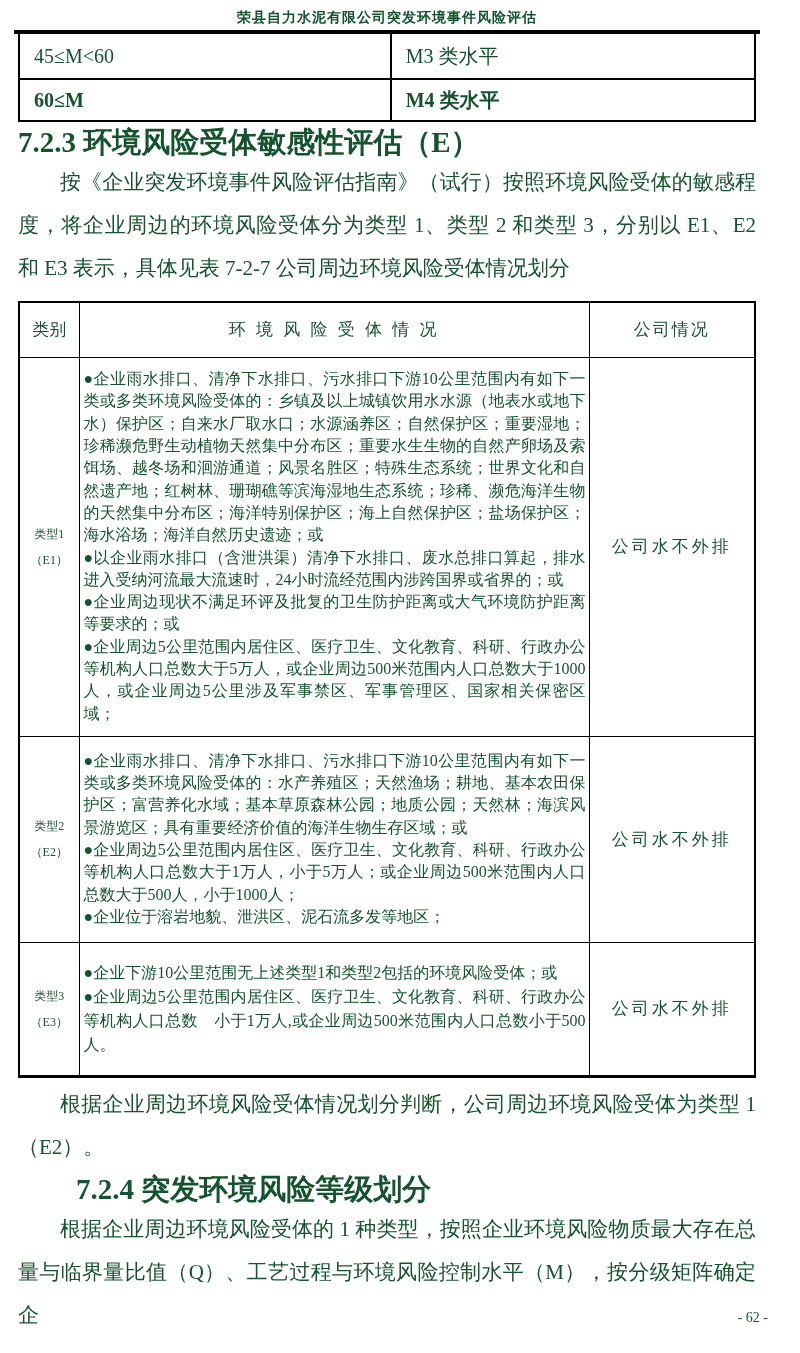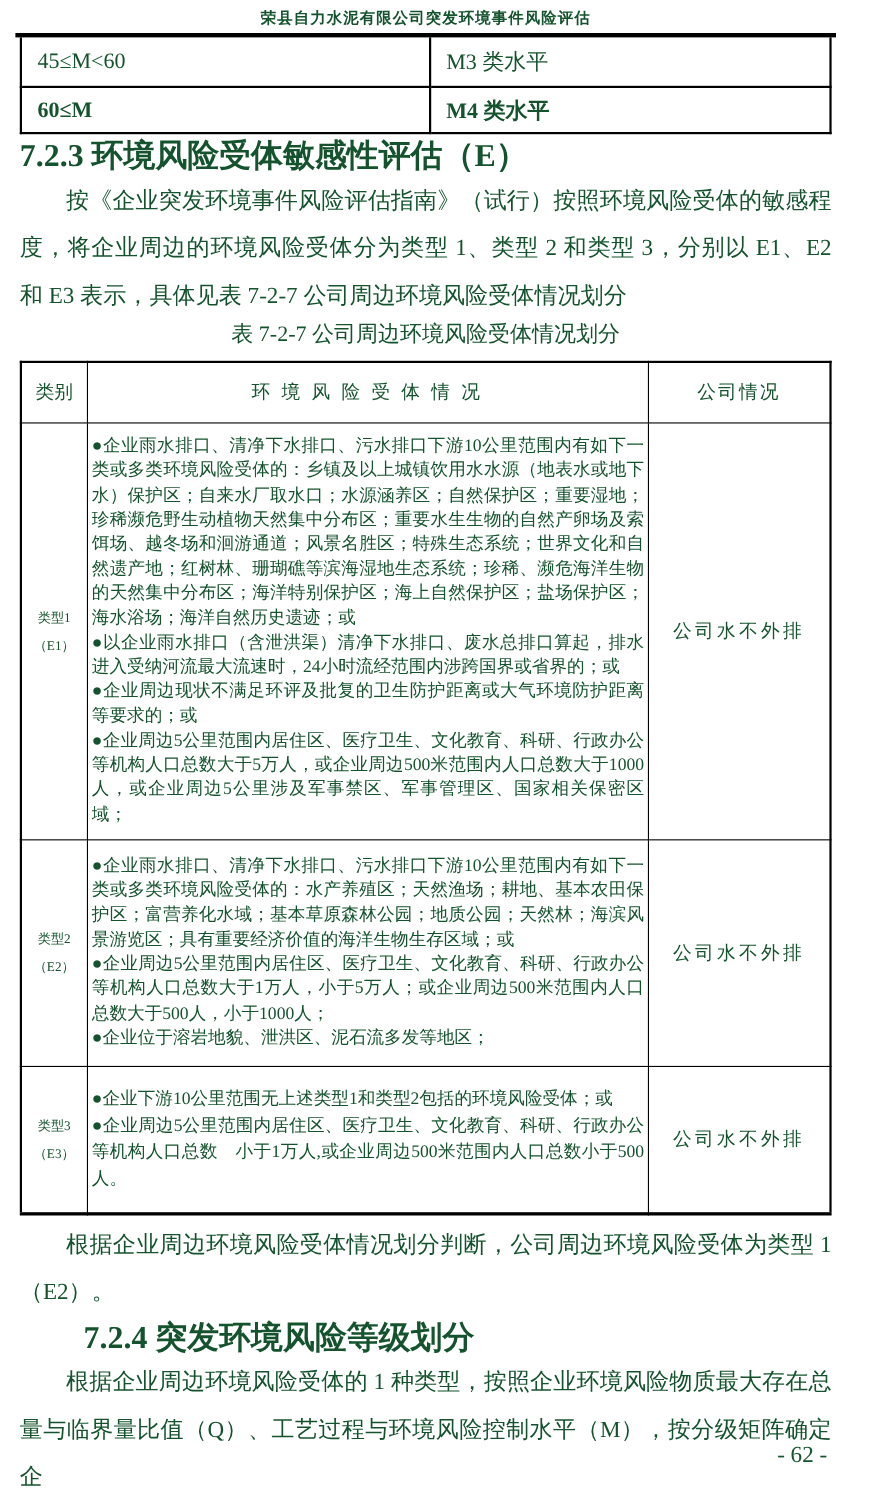--- a/index.html
+++ b/index.html
@@ -102,23 +102,23 @@
     text-align:center;
     letter-spacing:3px;
     font-size:17px;
   }
   tr.row1 td { height:379px; }
   tr.row2 td { height:206px; }
   tr.row3 td { height:134px; }
   tr.row3 td.body-cell { line-height:24px; }
   .page-num {
     position:absolute;
-    right:48px;
+    right:32px;
     top:1310px;
-    font-size:21px;
+    font-size:14px;
   }
 </style>
 </head>
 <body>
 
 <div class="page">
 
   <div class="doc-header">荣县自力水泥有限公司突发环境事件风险评估</div>
   <div class="thick-rule"></div>
 
@@ -134,21 +134,20 @@
       </tr>
       <tr class="r2">
         <td>60≤M</td>
         <td>M4 类水平</td>
       </tr>
     </tbody>
   </table>
 
   <div class="sec-heading">7.2.3 环境风险受体敏感性评估（E）</div>
   <p class="body-para">按《企业突发环境事件风险评估指南》（试行）按照环境风险受体的敏感程度，将企业周边的环境风险受体分为类型 1、类型 2 和类型 3，分别以 E1、E2 和 E3 表示，具体见表 7-2-7 公司周边环境风险受体情况划分</p>
-  <div class="table-caption">表 7-2-7 公司周边环境风险受体情况划分</div>
 
   <table class="receptor">
     <colgroup>
         <col class="c-cat">
         <col class="c-body">
         <col class="c-comp">
       </colgroup>
     <tbody>
       <tr class="head">
         <th>类别</th>

